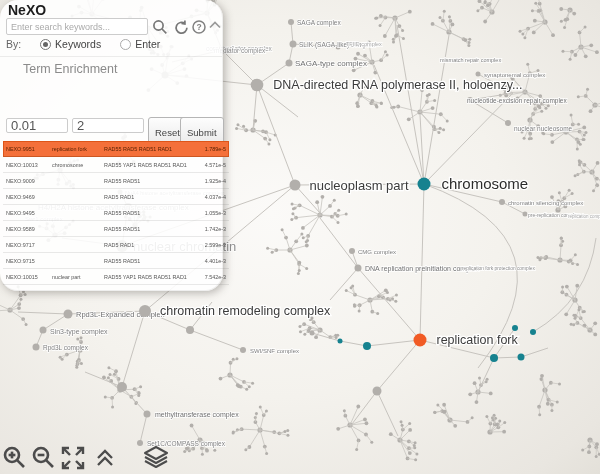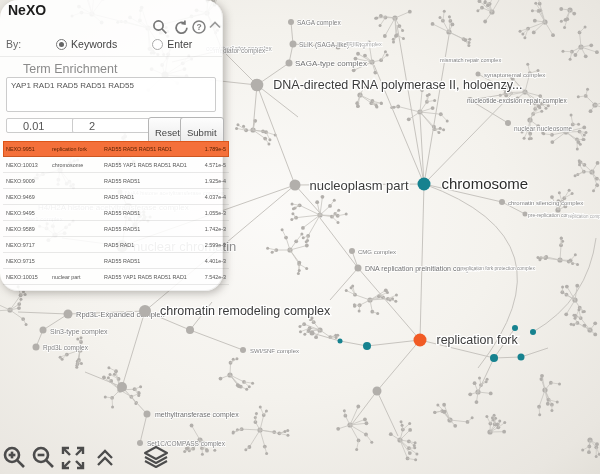--- a/index.html
+++ b/index.html
@@ -16,32 +16,32 @@
     border-bottom:1px solid rgba(0,0,0,0.06);border-radius:18px;}
   .panel-title{position:absolute;left:8px;top:2px;font-size:14px;font-weight:bold;color:#1d1d1d;}
   .search-input{position:absolute;left:6px;top:18px;width:132px;height:15px;
     border:1px solid #ccc;border-radius:2px;font-size:9px;color:#555;padding:0 4px;outline:none;
     font-family:"Liberation Sans",sans-serif;}
   .search-input::placeholder{color:#aaa;}
   .p-icon{position:absolute;width:16px;height:16px;top:19px;cursor:pointer;}
   .ic-search{left:152px;} .ic-refresh{left:172px;} .ic-help{left:191px;}
   .ic-collapse{left:208px;top:16px;}
   .by-row{position:absolute;left:6px;top:38px;font-size:10.5px;color:#666;}
-  .by-row label{margin-left:32px;color:#444;cursor:pointer;text-align:right;}
+  .by-row label{margin-left:16px;color:#444;cursor:pointer;text-align:right;}
   .radio{display:inline-block;width:9px;height:9px;border:1.5px solid #aaa;border-radius:50%;
     vertical-align:-2px;margin-right:4px;background:#fff;position:relative;}
   .radio.checked{border-color:#777;}
   .radio.checked::after{content:"";position:absolute;left:2px;top:2px;width:5px;height:5px;border-radius:50%;background:#666;}
   .divider{position:absolute;left:0;top:56px;width:222px;border-top:1px solid rgba(0,0,0,0.07);}
   .te-title{position:absolute;left:23px;top:62px;font-size:12.5px;color:#8b8b8b;}
   .query-area{position:absolute;left:6px;top:77px;width:200px;height:27px;resize:none;
     border:1px solid #ccc;border-radius:2px;font-size:8px;color:#555;padding:3px 4px;outline:none;
     font-family:"Liberation Sans",sans-serif;background:rgba(255,255,255,0.8);}
   .param-input{position:absolute;top:118px;height:13px;border:1px solid #ccc;border-radius:2px;
-    font-size:11px;color:#555;padding:0 16px;outline:none;font-family:"Liberation Sans",sans-serif;}
+    font-size:13px;color:#555;padding:0 4px;outline:none;font-family:"Liberation Sans",sans-serif;}
   .in-pv{left:6px;width:52px;} .in-mg{left:72px;width:62px;}
   .p-btn{position:absolute;top:117px;height:31px;font-size:9.5px;color:#444;
     background:linear-gradient(#fdfdfd,#e9e9e9);border:1px solid #b5b5b5;border-radius:3px;
     padding:0 6px;cursor:pointer;font-family:"Liberation Sans",sans-serif;}
   .btn-reset{left:148px;} .btn-submit{left:180px;text-align:center;}
   .results{position:absolute;left:3px;top:141px;width:216px;border-collapse:collapse;
     font-size:5.4px;color:#555;table-layout:fixed;}
   .results td{height:15px;padding:0 3px;border-bottom:1px solid rgba(100,100,100,0.14);
     overflow:hidden;white-space:nowrap;}
   .c-id{width:40px;} .c-term{width:46px;} .c-genes{width:86px;} .c-pv{width:30px;text-align:right;}
@@ -1373,20 +1373,21 @@
       <text x="441.5" y="189" font-size="15" fill="#2c2c2c" stroke="#ffffff" stroke-width="2.4" paint-order="stroke" data-interactable="true">chromosome</text>
       <circle cx="420" cy="340" r="6.5" fill="#F15B25" data-interactable="true"></circle>
       <text x="436.5" y="344" font-size="12.5" fill="#3b3b3b" stroke="#ffffff" stroke-width="2.4" paint-order="stroke" data-interactable="true">replication fork</text>
       <circle cx="145" cy="311" r="6" fill="#b2afab" data-interactable="true"></circle>
       <text x="160" y="315" font-size="12.5" fill="#3b3b3b" stroke="#ffffff" stroke-width="2.4" paint-order="stroke" data-interactable="true">chromatin remodeling complex</text>
     </svg>
 
   <div class="panel" data-interactable="false">
     <div class="panel-title" data-interactable="false">NeXO</div>
 
+    <input class="search-input" data-interactable="true" placeholder="Enter search keywords..." style="">
 
     <span class="p-icon ic-search" data-interactable="true">
       <svg width="16" height="16">
           <g stroke="#777" stroke-width="1.7" fill="none">
         <circle cx="6.5" cy="6.5" r="4.6"></circle>
             <line x1="10" y1="10" x2="14.3" y2="14.3"></line>
           </g>
         </svg>
     </span>
     <span class="p-icon ic-refresh" data-interactable="true">
@@ -1415,21 +1416,20 @@
         <span class="radio checked" data-interactable="true"></span><span data-interactable="false">Keywords</span>
       </label>
       <label data-interactable="true">
         <span class="radio" data-interactable="true"></span><span data-interactable="false">Enter</span>
       </label>
     </div>
 
     <div class="divider" data-interactable="false"></div>
     <div class="te-title" data-interactable="false">Term Enrichment</div>
 
-    <textarea class="query-area" data-interactable="true" style="">YAP1 RAD1 RAD5 RAD51 RAD55</textarea>
 
     <input class="param-input in-pv" data-interactable="true" value="0.01" style="">
     <input class="param-input in-mg" data-interactable="true" value="2" style="">
     <button class="p-btn btn-reset" data-interactable="true">Reset</button>
     <button class="p-btn btn-submit" data-interactable="true">Submit</button>
 
     <table class="results" data-interactable="false">
       <tbody id="results-body">
           <tr data-interactable="true" class="sel">
         <td class="c-id" data-interactable="false">NEXO:9951</td>

